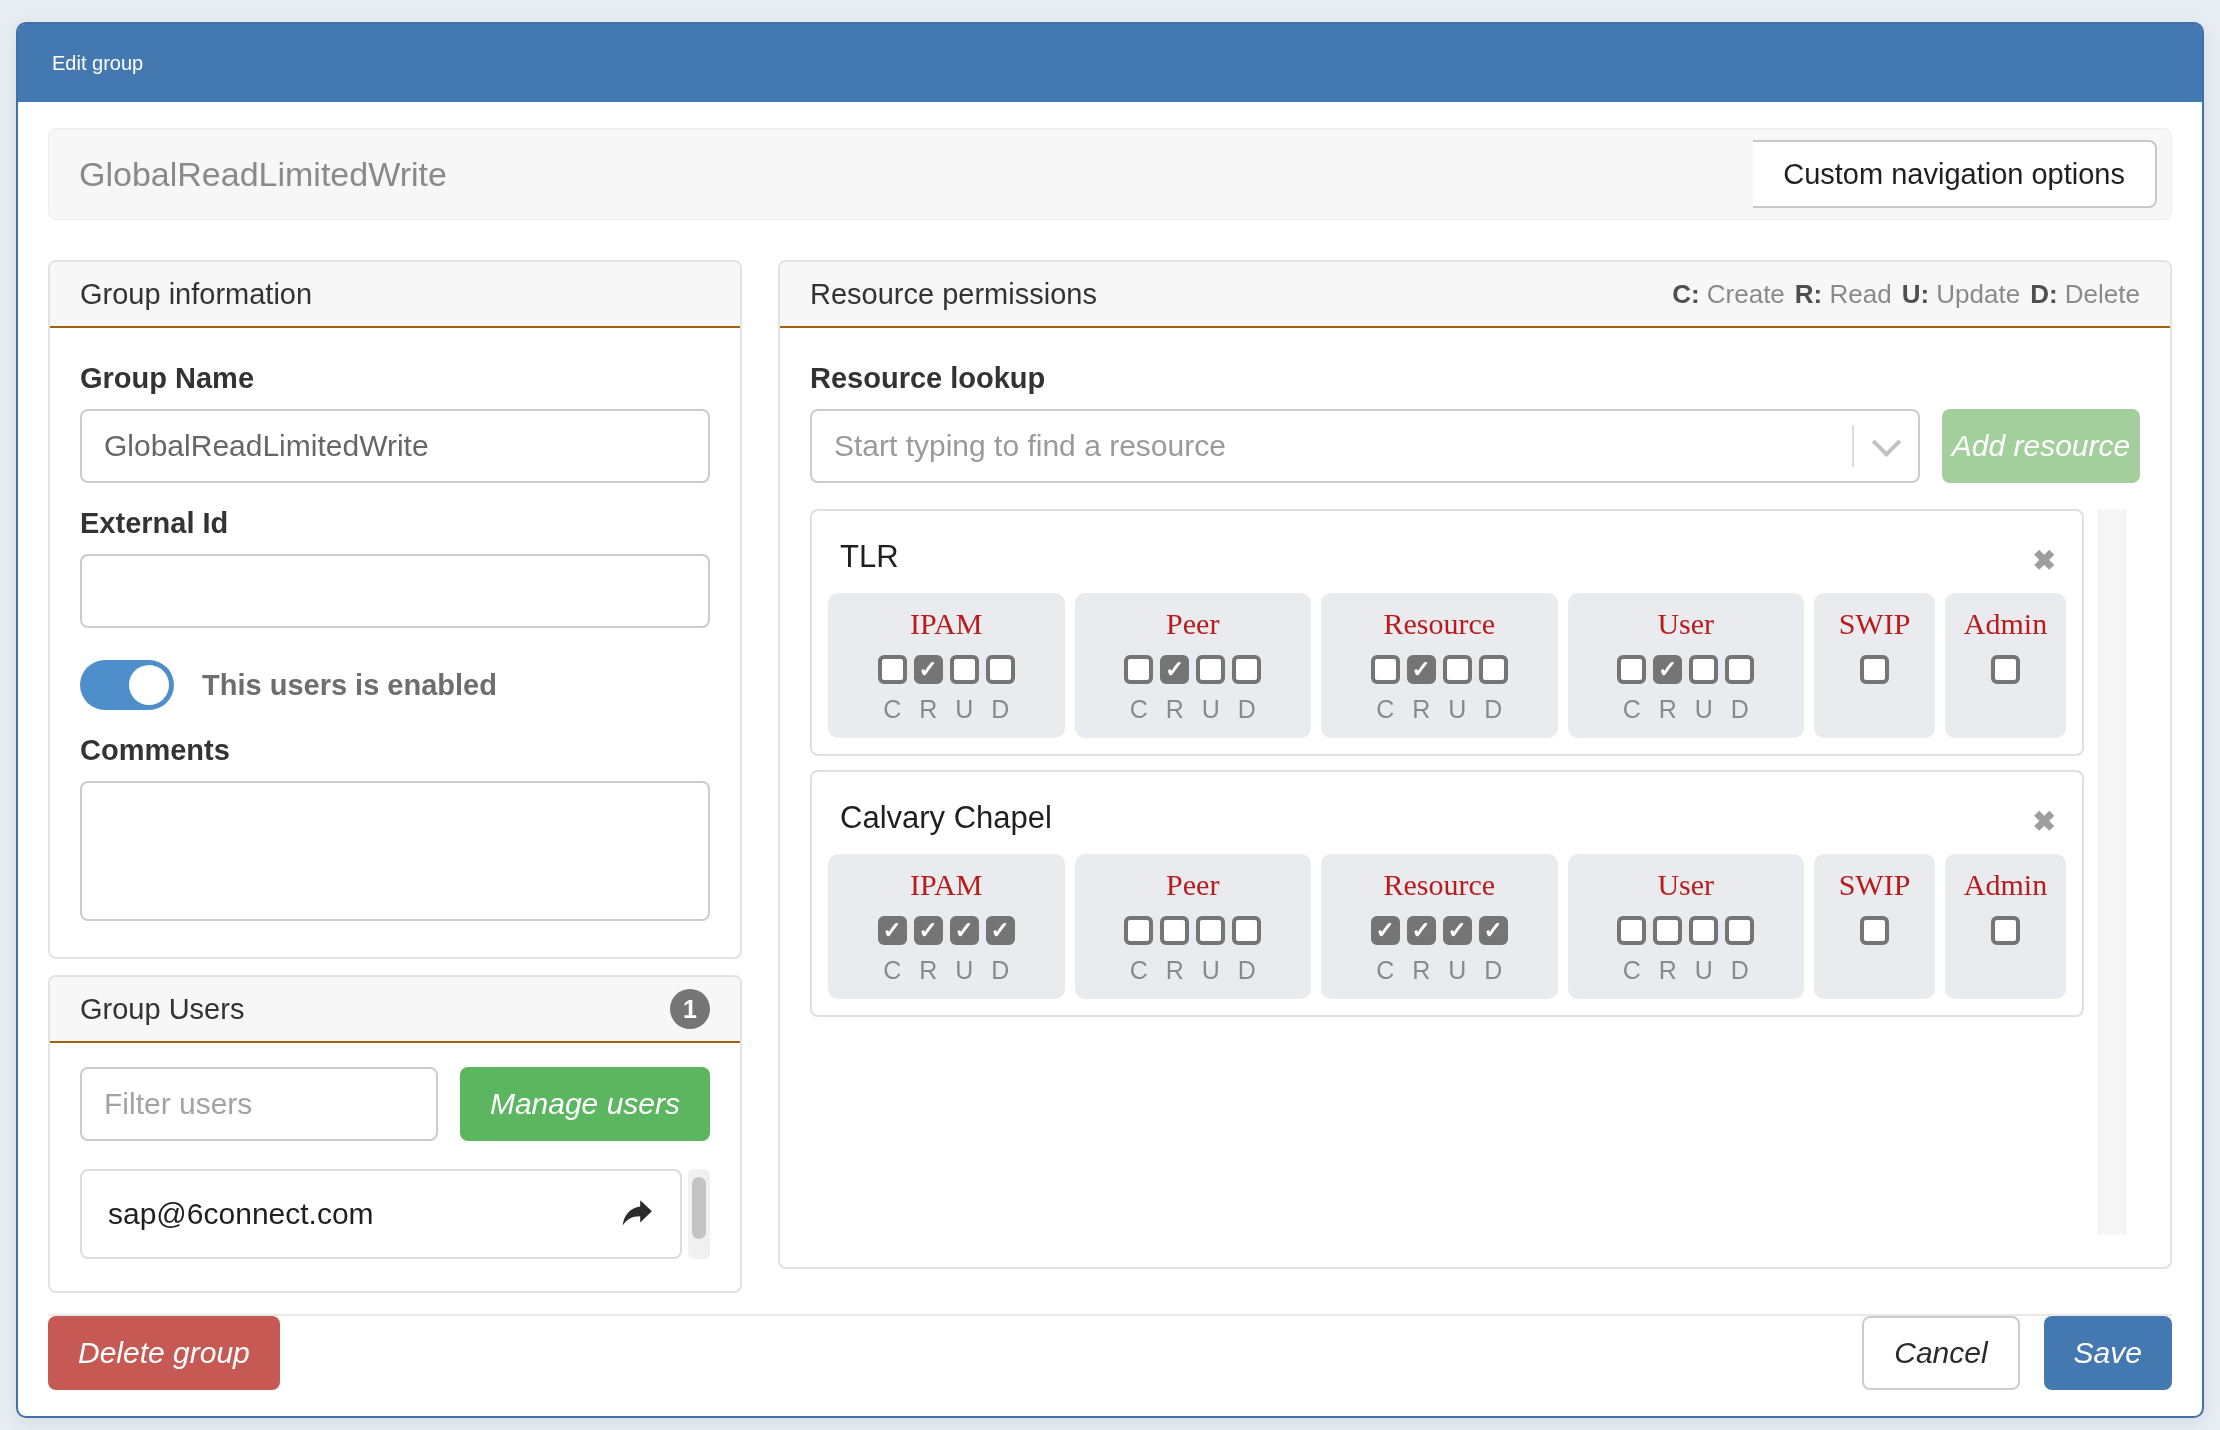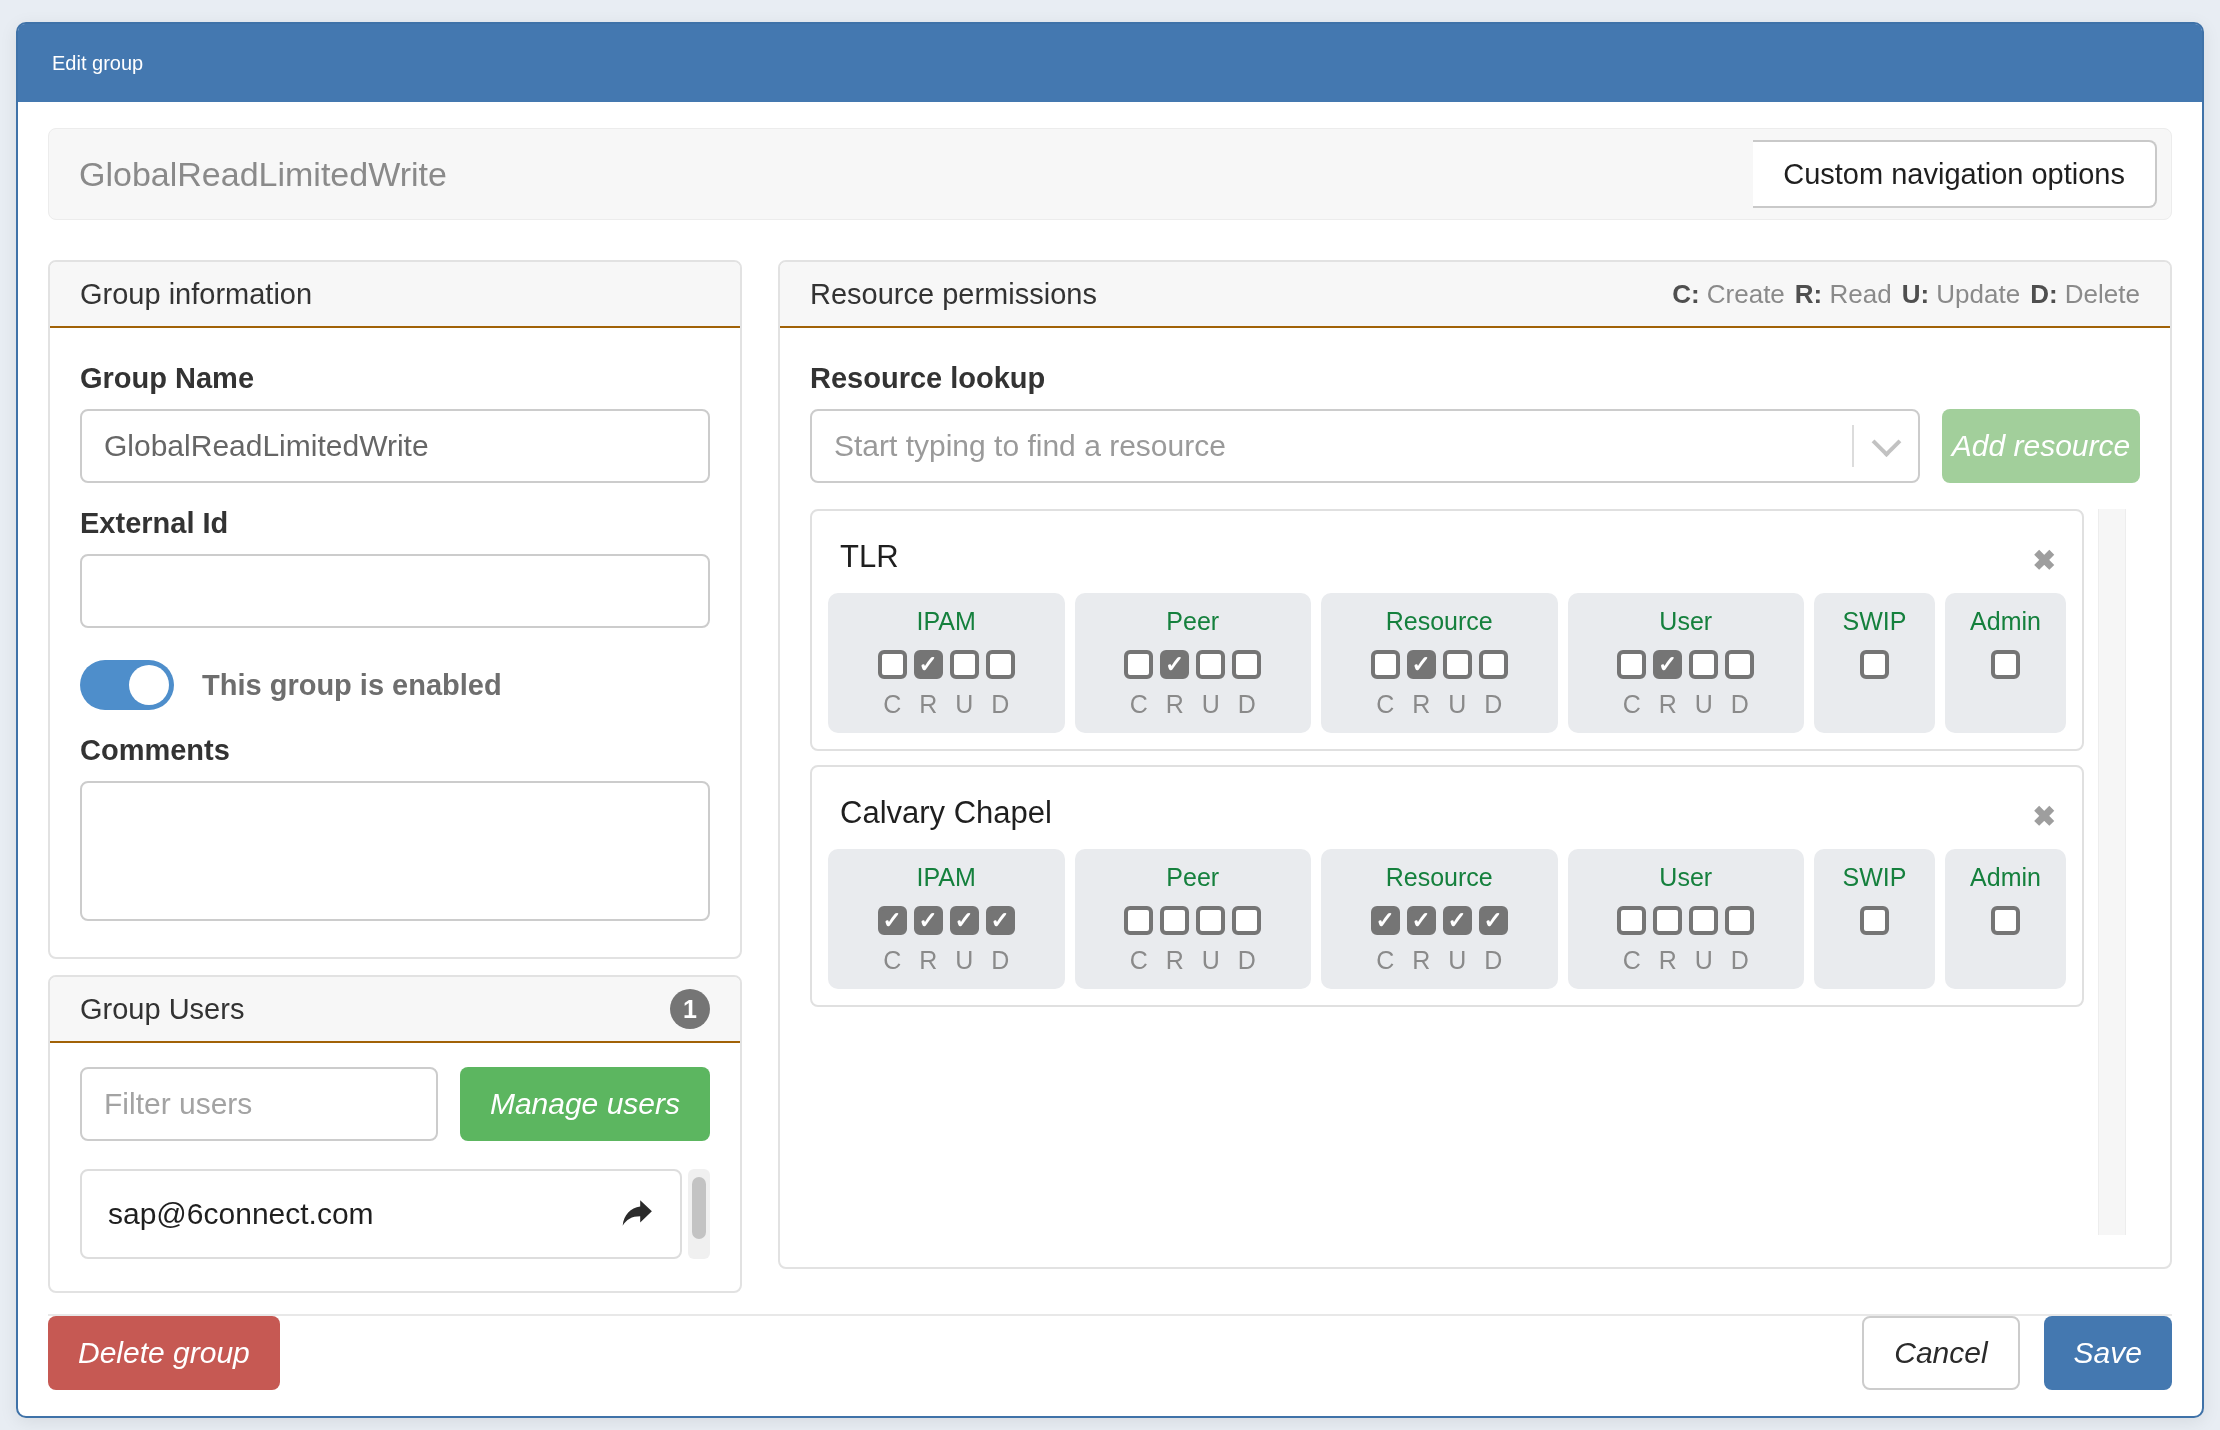--- a/index.html
+++ b/index.html
@@ -103,21 +103,21 @@
   .resource-list{margin-top:26px;position:relative;height:726px;padding-right:56px;}
   .resource-scroll-track{position:absolute;right:14px;top:0;bottom:0;width:26px;background:#f6f6f6;border-left:1px solid #ededed;border-right:1px solid #ededed;}
   .resource-card{border:2px solid #e0e0e0;border-radius:8px;margin-bottom:14px;background:#fff;}
   .card-head{display:flex;justify-content:space-between;align-items:flex-end;padding:28px 26px 18px 28px;gap:48px;}
   .card-title{font-size:31px;color:#1f1f1f;}
   .close-x{color:#9e9e9e;font-size:28px;font-weight:bold;cursor:pointer;line-height:1;}
   .perm-row{display:flex;gap:10px;padding:0 16px 16px;}
   .perm-group{background:#e9ebee;border-radius:10px;padding:14px 8px 14px;text-align:center;box-sizing:border-box;}
   .perm-group.wide{flex:2.1;}
   .perm-group.narrow{flex:1;}
-  .perm-name{font-size:25px;color:#15803d;}
+  .perm-name{font-size:30px;color:#b91c1c;font-family:Liberation Serif, serif;}
   .cb-row{display:flex;justify-content:center;gap:7px;margin-top:14px;}
   .cb{width:29px;height:29px;border:4px solid #757575;border-radius:6px;background:#fff;box-sizing:border-box;cursor:pointer;
       display:flex;align-items:center;justify-content:center;font-size:23px;font-weight:bold;color:#fff;line-height:1;}
   .cb.checked{background:#757575;}
   .letters-row{display:flex;justify-content:center;gap:7px;margin-top:11px;}
   .letter{width:29px;font-size:25px;color:#8a8a8a;text-align:center;}
 
   
   .footer{border-top:2px solid #e8e8e8;margin-top:auto;display:flex;align-items:center;flex:none;}
   .btn-red{background:var(--red);}
@@ -152,21 +152,21 @@
           </div>
           <div class="panel-body">
             <div class="field-label first">Group Name</div>
             <input class="text-input" type="text" value="GlobalReadLimitedWrite" style="">
             <div class="field-label">External Id</div>
             <input class="text-input" type="text" value="" style="">
             <div class="toggle-row">
               <div class="toggle">
                 <div class="toggle-knob"></div>
               </div>
-              <span class="toggle-label">This group is enabled</span>
+              <span class="toggle-label">This users is enabled</span>
             </div>
             <div class="field-label">Comments</div>
             <textarea class="text-input" style=""></textarea>
           </div>
         </div>
 
         <div class="panel gu-panel">
           <div class="panel-header">
             <span>Group Users</span>
             <span class="badge">1</span>

